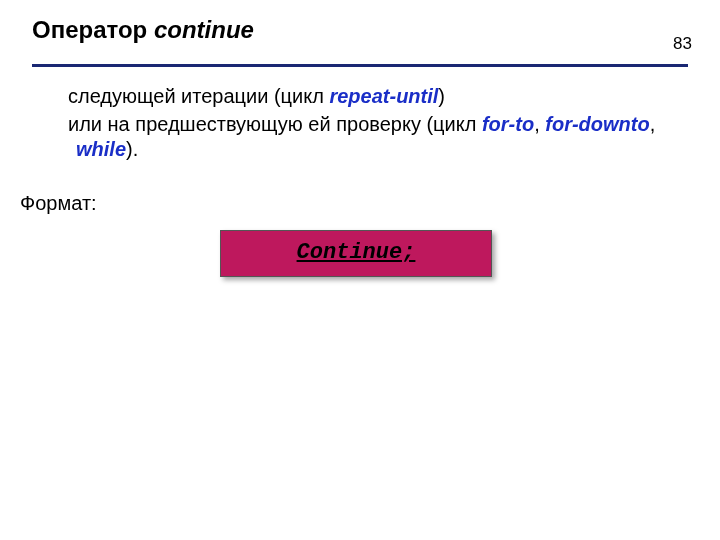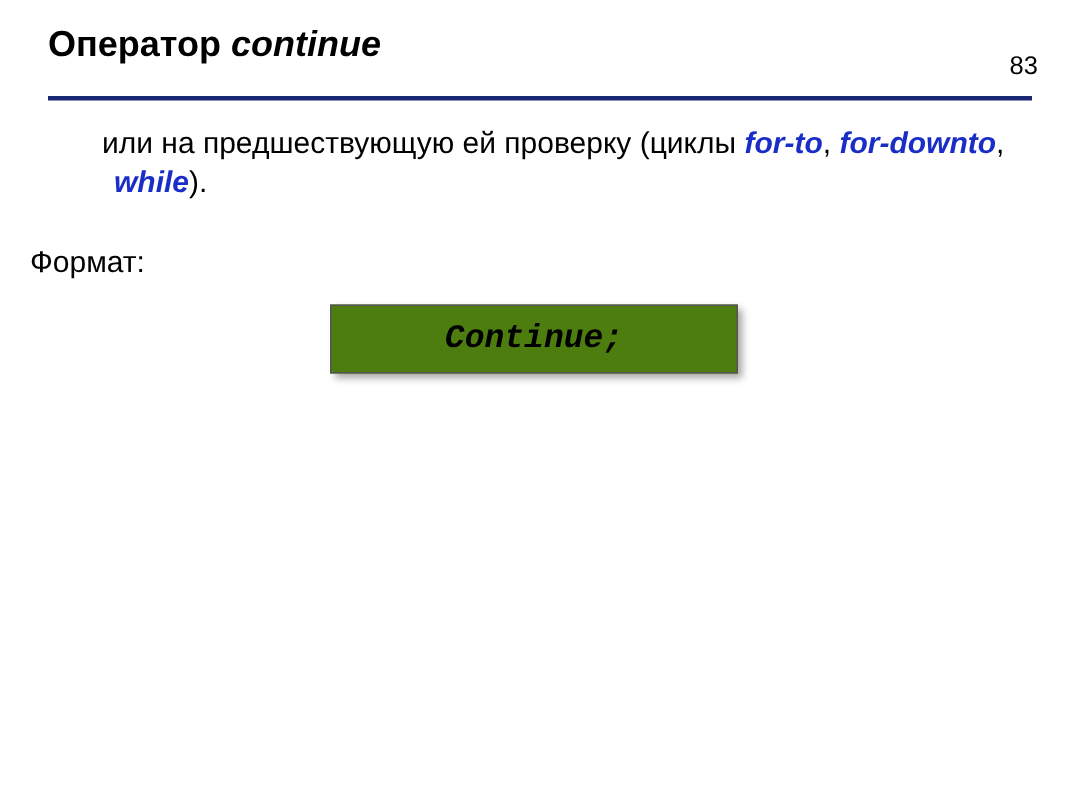--- a/index.html
+++ b/index.html
@@ -76,47 +76,51 @@
   }
   .format-label {
     margin-top: 28px;
   }
   .code-box-wrap {
     text-align: center;
     margin-top: 14px;
   }
   .code-box {
     display: inline-block;
-    background: #4d7c0f;
+    background: #be185d;
     border: 1px solid #555;
     box-shadow: 3px 3px 5px rgba(0,0,0,0.35);
     padding: 8px 76px;
     font-family: "Courier New", monospace;
     font-weight: bold;
     font-style: italic;
     font-size: 22px;
+    text-decoration: underline;
   }
 </style>
 </head>
 <body>
 
 <div class="page-number">83</div>
 
 <div class="title">
   <span>Оператор </span><em>continue</em>
 </div>
 
 <div class="rule"></div>
 
 <div class="content">
 
 
   <div class="bullet-wrap">
     <p class="bullet-item">
-      <span class="bullet-glyph"></span><span>или на предшествующую ей проверку (циклы </span><span class="kw">for-to</span><span>, </span><span class="kw">for-downto</span><span>, </span><span class="kw">while</span><span>).</span>
+      <span class="bullet-glyph"></span><span>следующей итерации (цикл </span><span class="kw">repeat-until</span><span>)</span>
+    </p>
+    <p class="bullet-item">
+      <span class="bullet-glyph"></span><span>или на предшествующую ей проверку (цикл </span><span class="kw">for-to</span><span>, </span><span class="kw">for-downto</span><span>, </span><span class="kw">while</span><span>).</span>
     </p>
   </div>
 
   <p class="para format-label">Формат:</p>
 
   <div class="code-box-wrap">
     <div class="code-box">Continue;</div>
   </div>
 
 </div>

